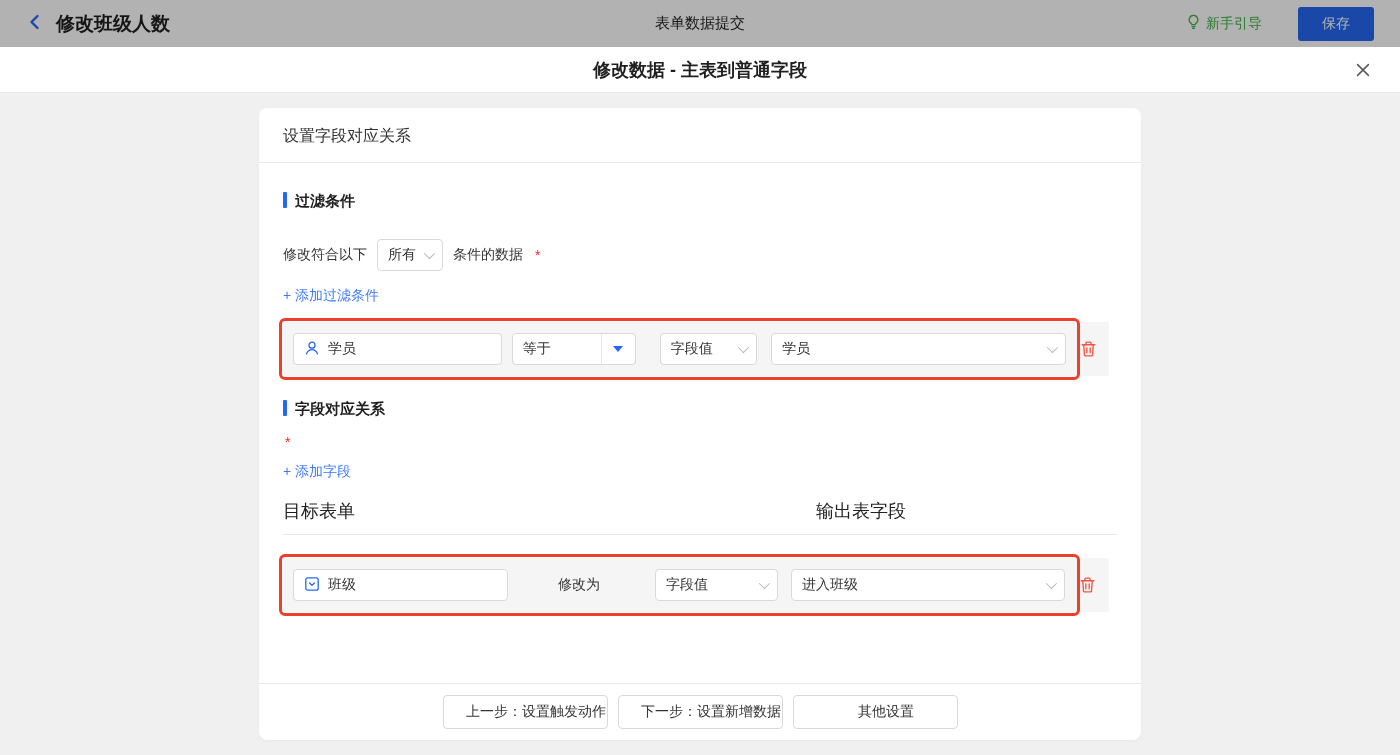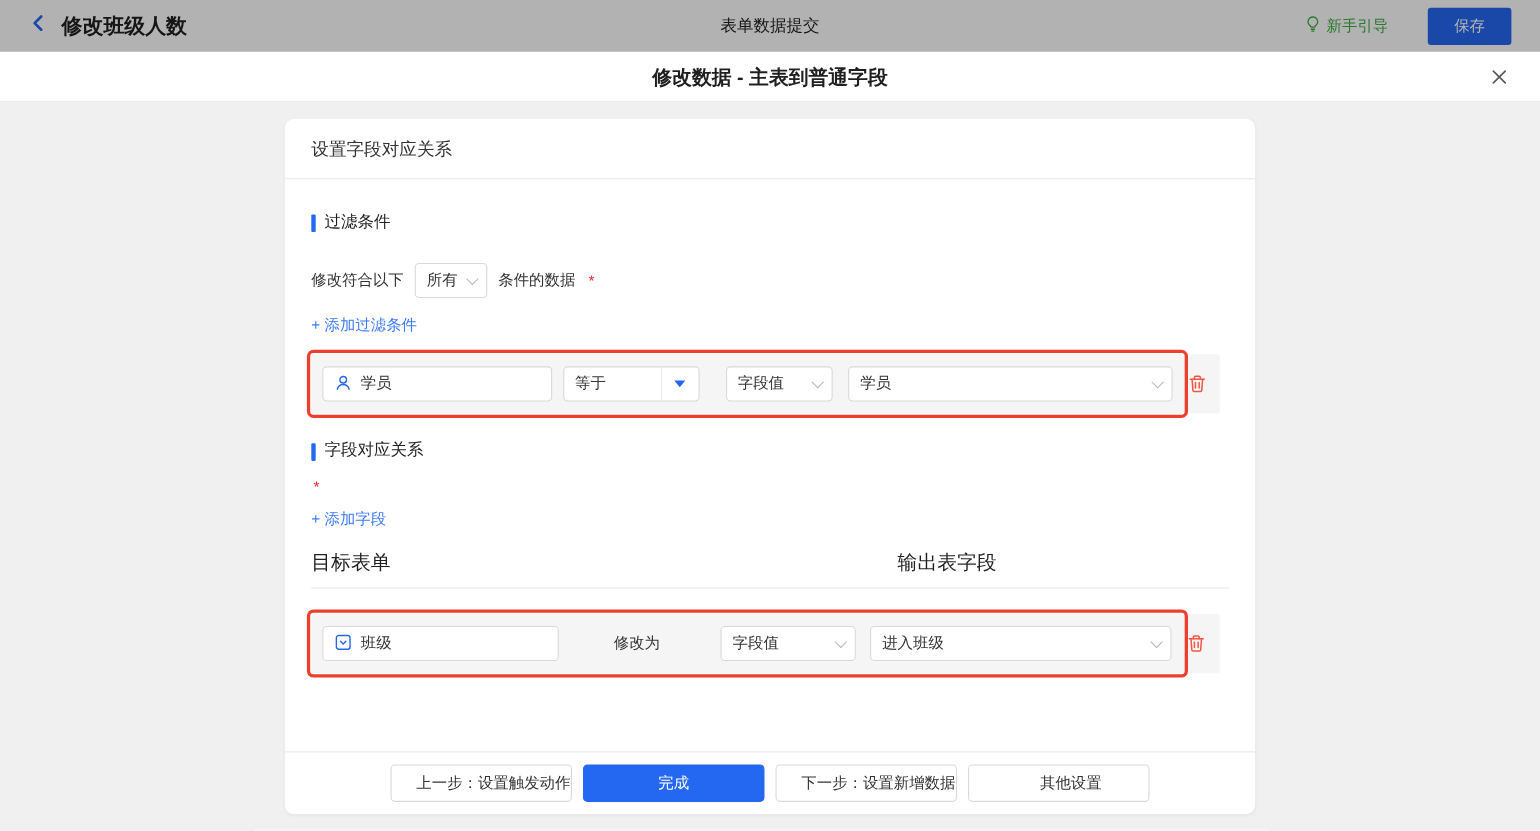--- a/index.html
+++ b/index.html
@@ -20,21 +20,21 @@
   .modal-header { position: relative; height: 46px; background: #fff; border-bottom: 1px solid #e8e8e8; display: flex; align-items: center; justify-content: center; }
   .modal-title { font-size: 18px; font-weight: bold; color: #1f1f1f; }
   .close-btn { position: absolute; right: 26px; top: 12px; width: 22px; height: 22px; cursor: pointer; display: flex; align-items: center; justify-content: center; }
 
   
   .modal-body { height: 492px; background: #f0f0f0; padding-top: 15px; }
   .card { position: relative; width: 882px; height: 632px; margin: 0 auto; background: #fff; border-radius: 8px; box-shadow: 0 1px 3px rgba(0,0,0,0.04); }
   .card-header { padding: 18px 24px 15px; font-size: 16px; color: #333; border-bottom: 1px solid #e8e8e8; }
   .card-content { padding: 0 24px; }
 
-  .section-title { display: flex; align-items: flex-end; gap: 8px; font-size: 15px; font-weight: normal; color: #1f1f1f; }
+  .section-title { display: flex; align-items: flex-start; gap: 8px; font-size: 15px; font-weight: bold; color: #1f1f1f; }
   .section-bar { width: 4px; height: 16px; background: #2468f2; border-radius: 1px; }
   .st-filter { margin-top: 29px; }
   .st-mapping { margin-top: 24px; }
 
   .match-row { margin-top: 28px; display: flex; align-items: center; gap: 10px; font-size: 14px; color: #333; }
   .asterisk { color: #f5222d; font-size: 14px; margin-left: 2px; }
 
   .add-link { margin-top: 16px; font-size: 14px; color: #3e7bfa; cursor: pointer; width: fit-content; }
   .add-link.second { margin-top: 13px; }
 
@@ -219,18 +219,17 @@
               <path d="M3.5 4.5l.7 9.6a1 1 0 0 0 1 .9h5.6a1 1 0 0 0 1-.9l.7-9.6"></path>
               <path d="M6.4 7.4v4.6M9.6 7.4v4.6"></path>
             </svg>
           </div>
         </div>
       </div>
     </div>
 
     <div class="card-footer">
       <button class="btn btn-outline">上一步：设置触发动作</button>
-      <button class="btn btn-primary">完成</button>
       <button class="btn btn-outline">下一步：设置新增数据</button>
       <button class="btn btn-outline">其他设置</button>
     </div>
   </div>
 </div>
 
 </body></html>

